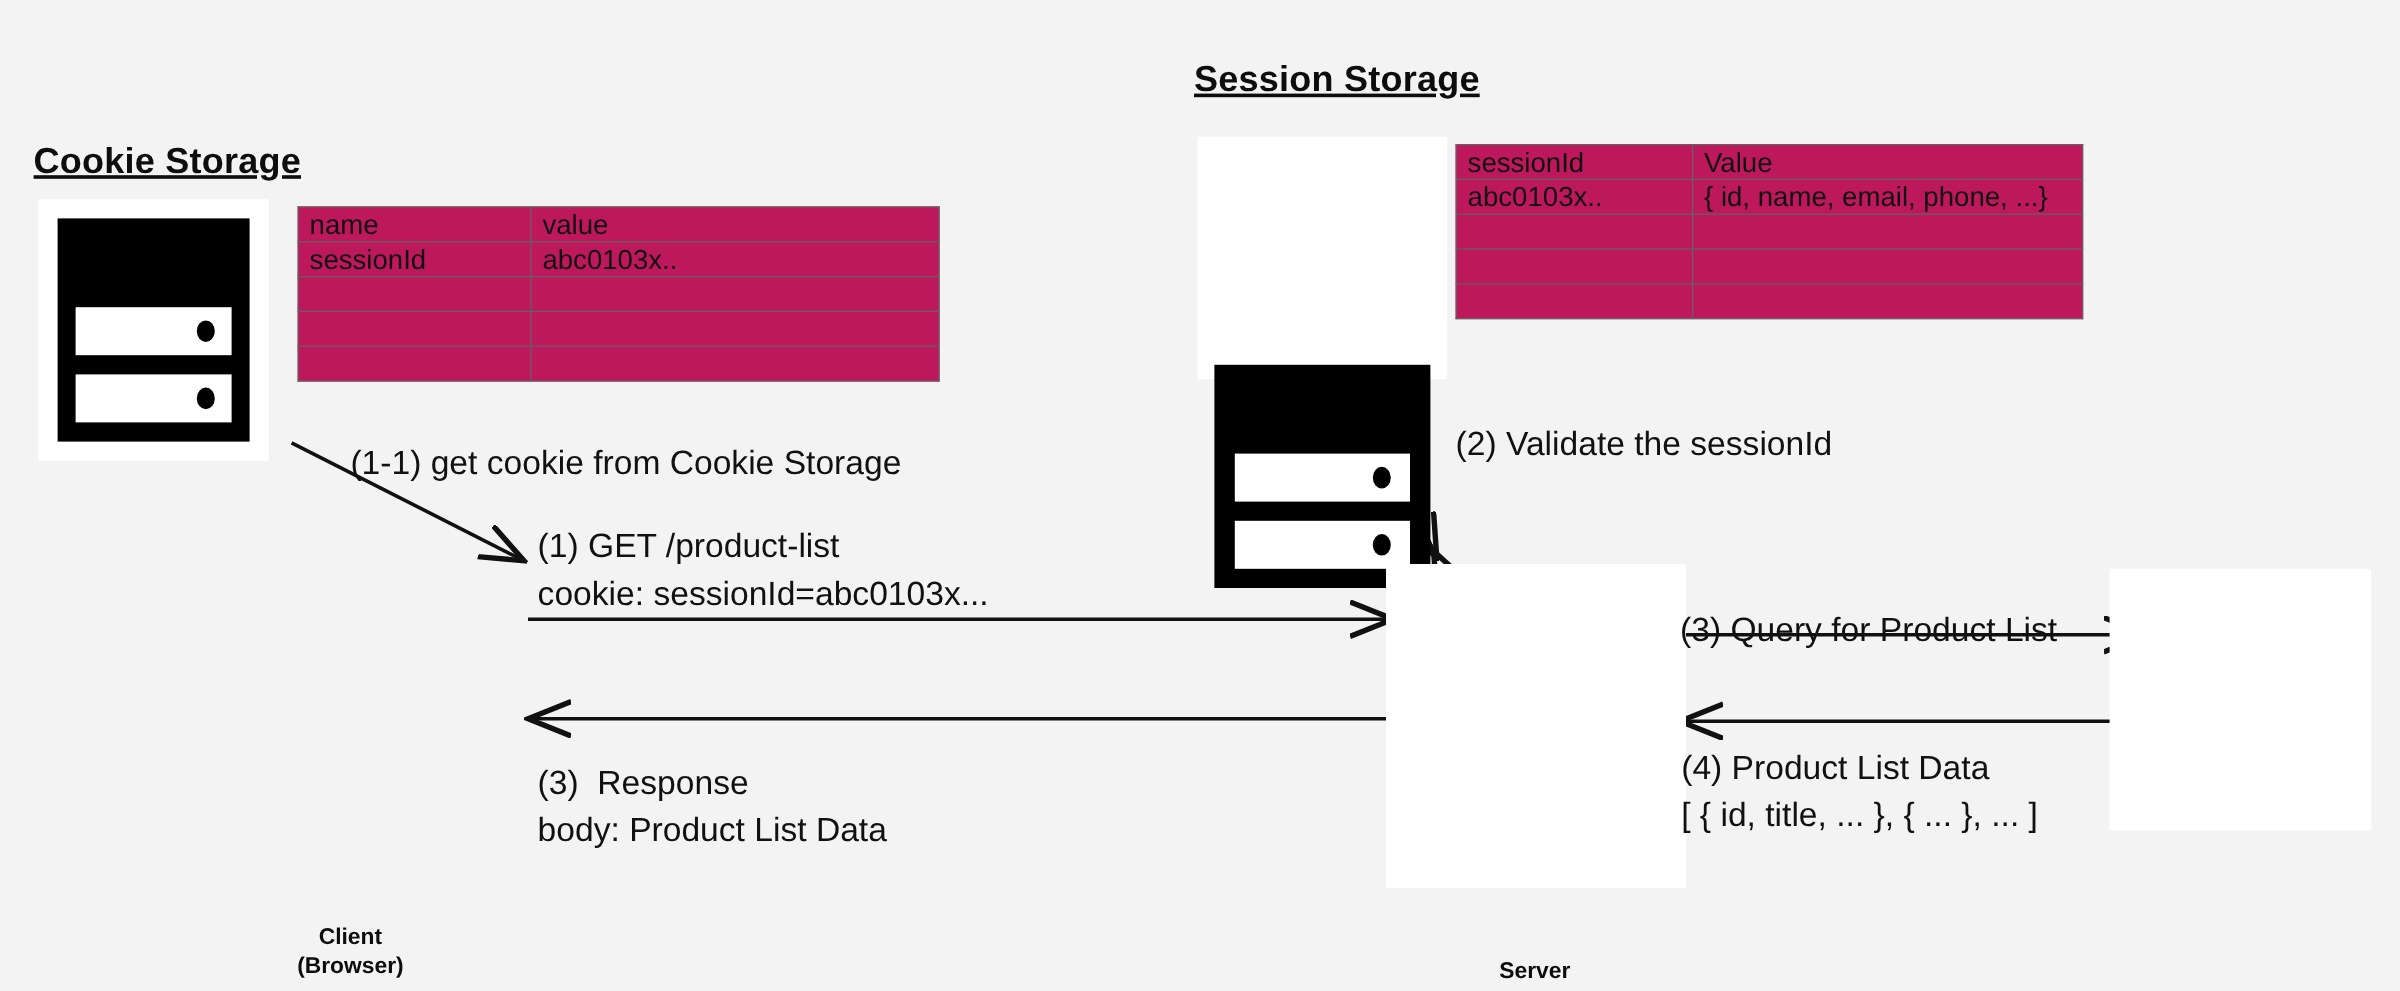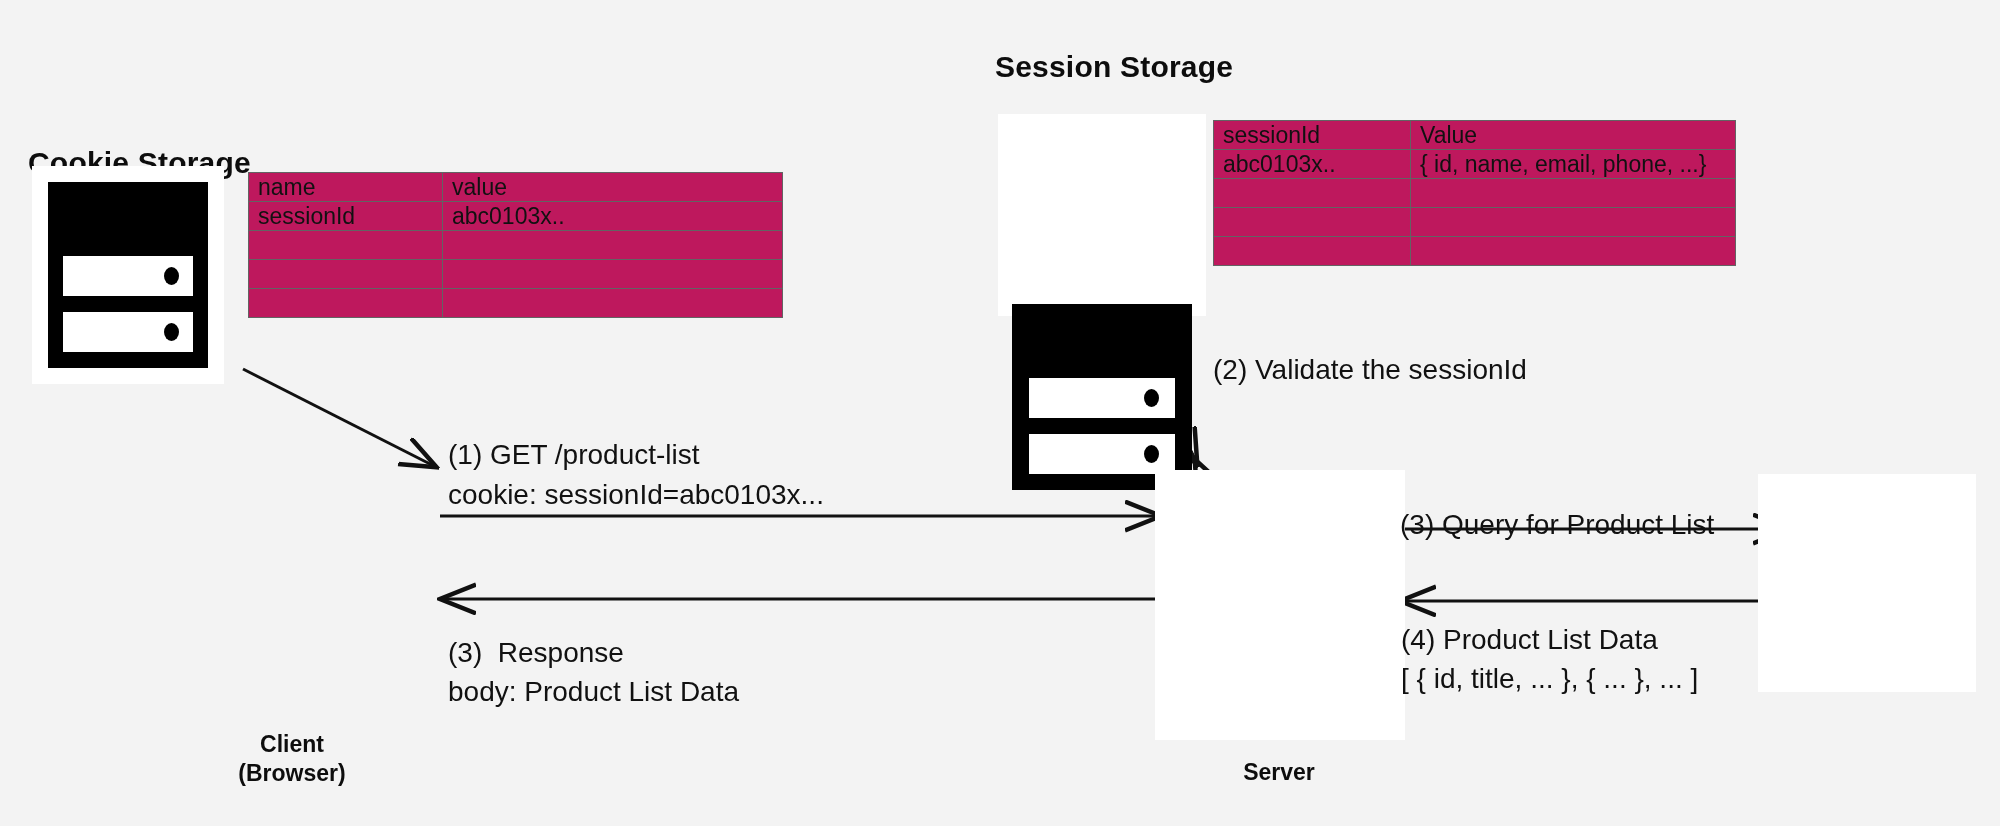--- a/index.html
+++ b/index.html
@@ -17,20 +17,21 @@
   }
   .abs { position: absolute; }
 
   
   .sec-title {
     font-weight: bold;
     font-size: 30px;
     color: #0d0d0d;
     letter-spacing: .2px;
     white-space: nowrap;
+    text-decoration: underline;
   }
 
   
   .plate { background: #ffffff; }
 
   
   .stg { background: #000000; position: relative; }
   .stg .bay {
     position: absolute;
     background: #ffffff;
@@ -69,26 +70,27 @@
   }
 
   
   .flow-label {
     font-size: 28px;
     color: #111;
     line-height: 1.42;
     white-space: pre;
   }
   .node-caption {
-    font-size: 23px;
+    font-size: 19px;
     font-weight: bold;
     color: #0d0d0d;
     text-align: center;
     line-height: 1.28;
     white-space: pre-line;
+    margin-top: 40px;
   }
 
   svg.arrows {
     position: absolute;
     left: 0; top: 0;
     width: 2000px;
     height: 826px;
     pointer-events: none;
   }
 </style>
@@ -127,21 +129,21 @@
 
     <g>
       <line x1="1402" y1="529" x2="1786" y2="529" stroke="#111" stroke-width="3" marker-end="url(#ah)"></line>
     </g>
 
     <g>
       <line x1="1786" y1="601" x2="1403" y2="601" stroke="#111" stroke-width="3" marker-end="url(#ah)"></line>
     </g>
   </svg>
 
-  <div class="abs sec-title" style="left:28px; top:146px;text-align:right;">Cookie Storage</div>
+  <div class="abs sec-title" style="left:28px; top:118px;text-align:right;">Cookie Storage</div>
 
   <div class="abs plate" style="left:32px; top:166px; width:192px; height:218px;"></div>
 
   <div class="abs stg" style="left:48px; top:182px; width:160px; height:186px;">
     <div class="bay b1">
       <span class="led"></span>
     </div>
     <div class="bay b2">
       <span class="led"></span>
     </div>
@@ -212,20 +214,21 @@
 
   <div class="abs node-caption" style="left:132px; top:730px; width:320px;">Client
 (Browser)</div>
 
   <div class="abs plate" style="left:1155px; top:470px; width:250px; height:270px;"></div>
 
   <div class="abs node-caption" style="left:1154px; top:758px; width:250px;text-align:center;">Server</div>
 
   <div class="abs plate" style="left:1758px; top:474px; width:218px; height:218px;"></div>
 
+  <div class="abs flow-label" style="left:292px; top:366px;">(1-1) get cookie from Cookie Storage</div>
 
   <div class="abs flow-label" style="left:448px; top:435px;">(1) GET /product-list</div>
   <div class="abs flow-label" style="left:448px; top:475px;">cookie: sessionId=abc0103x...</div>
 
   <div class="abs flow-label" style="left:1193px; top:350px;padding-left:20px;">(2) Validate the sessionId</div>
 
   <div class="abs flow-label" style="left:1400px; top:505px;">(3) Query for Product List</div>
 
   <div class="abs flow-label" style="left:1401px; top:620px;">(4) Product List Data</div>
   <div class="abs flow-label" style="left:1401px; top:659px;">[ { id, title, ... }, { ... }, ... ]</div>

